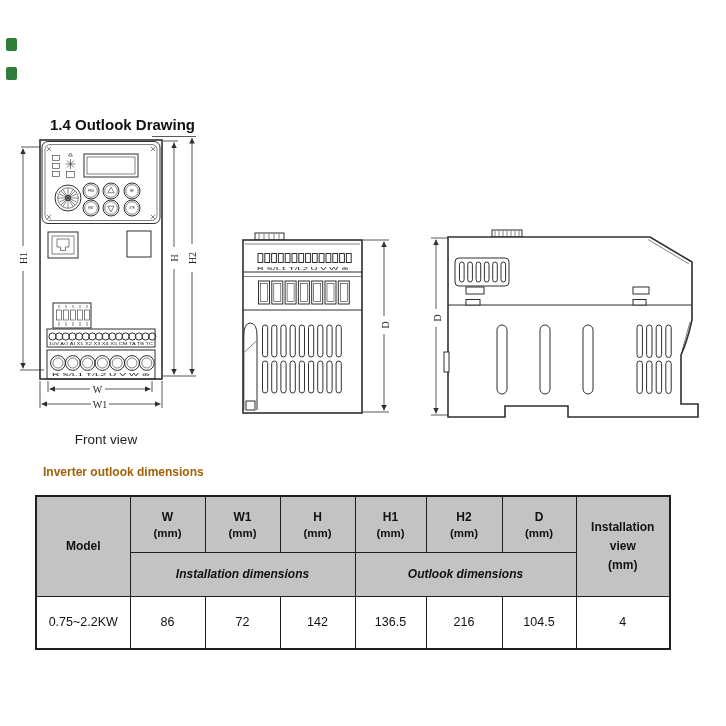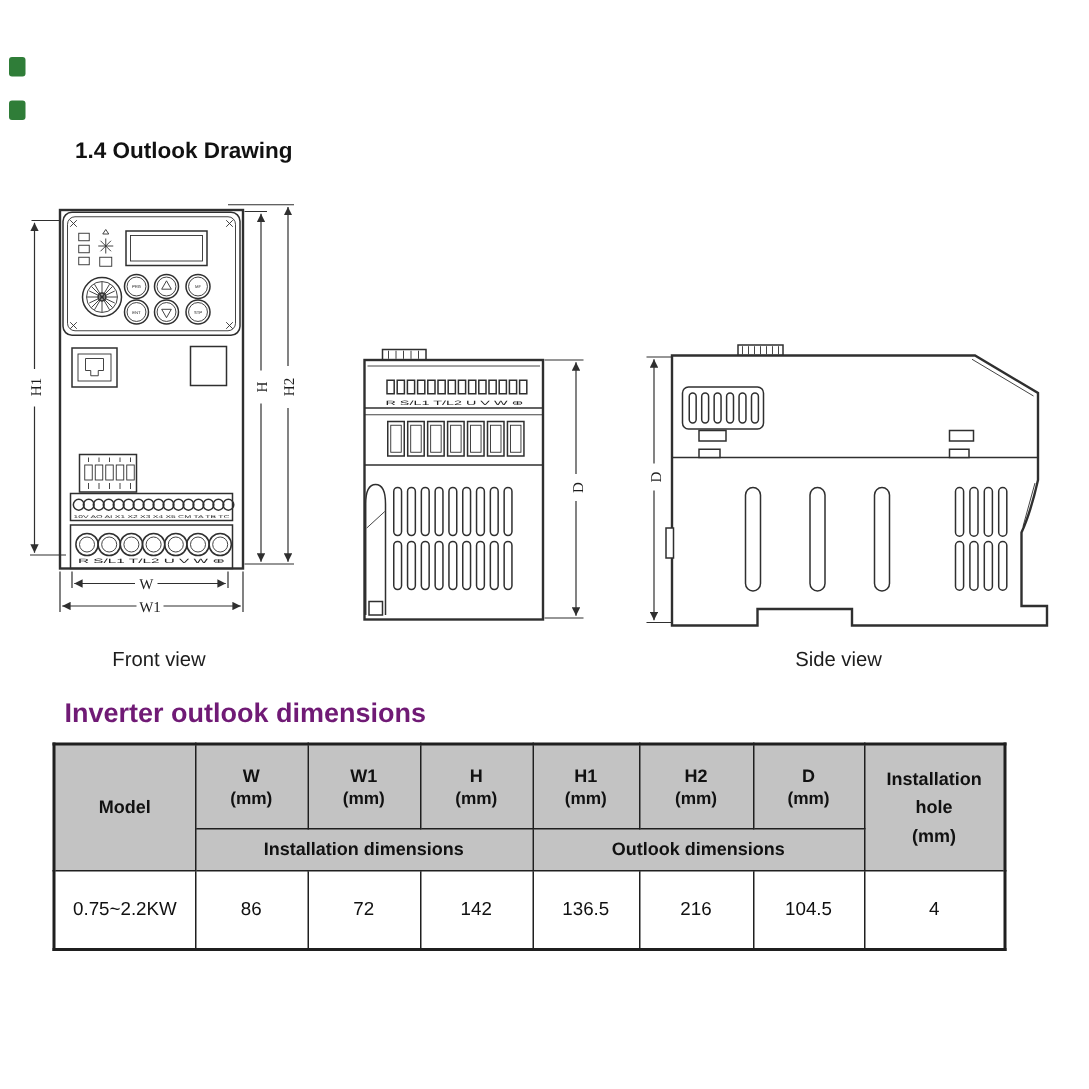--- a/index.html
+++ b/index.html
@@ -1,40 +1,40 @@
 <!DOCTYPE html>
 <html><head>
 <meta charset="utf-8">
 <style>
   html,body{margin:0;padding:0;background:#fff;}
   #page{position:relative;width:726px;height:726px;background:#ffffff;overflow:hidden;
         font-family:"Liberation Sans",sans-serif;color:#1a1a1a;}
   .mark{position:absolute;width:11px;height:13px;border-radius:2px;}
-  .sec-title{position:absolute;left:50px;top:92px;font-size:15px;font-weight:bold;color:#111;}
-  .tbl-title{position:absolute;left:43px;top:465px;font-size:18px;font-weight:bold;color:#701a75;}
+  .sec-title{position:absolute;left:50px;top:116px;font-size:15px;font-weight:bold;color:#111;}
+  .tbl-title{position:absolute;left:43px;top:465px;font-size:12px;font-weight:bold;color:#a16207;}
   .caption{position:absolute;top:432px;width:150px;text-align:center;font-size:13.5px;color:#1d1d1d;}
   svg{position:absolute;overflow:visible;}
   .ln  {stroke:#2f2f2f;stroke-width:1;fill:none;}
   .ln2 {stroke:#2f2f2f;stroke-width:1.6;fill:#fff;}
   .lnf {stroke:#2f2f2f;stroke-width:1;fill:#fff;}
   .thin{stroke:#2f2f2f;stroke-width:0.6;fill:none;}
   .dim {stroke:#2f2f2f;stroke-width:0.8;fill:none;}
   .dimlbl{font-family:"Liberation Serif",serif;font-size:10px;fill:#1d1d1d;}
   .tinylbl{font-family:"Liberation Sans",sans-serif;fill:#222;}
   .btnlbl{font-family:"Liberation Sans",sans-serif;font-size:2.8px;fill:#222;text-anchor:middle;}
   .wbg{fill:#fff;stroke:none;}
   
   table.dims{position:absolute;left:35px;top:495px;width:634px;border-collapse:collapse;
              table-layout:fixed;font-family:"Liberation Sans",sans-serif;}
   table.dims th, table.dims td{border:1.2px solid #1f1f1f;text-align:center;vertical-align:middle;padding:0;}
   table.dims{border:2px solid #1f1f1f;}
   table.dims th{background:#c3c3c3;font-size:12px;font-weight:bold;color:#111;}
   table.dims td{background:#fff;font-size:12.5px;font-weight:normal;color:#111;}
   .hd-unit{font-size:11.5px;margin-top:3px;}
-  tr.h1row{height:56px;} tr.h2row{height:28px;} tr.drow{height:53px;}
+  tr.h1row{height:56px;} tr.h2row{height:44px;font-style:italic;} tr.drow{height:53px;}
   .holecell div{line-height:1.55;}
 </style>
 </head>
 <body>
 
 <div id="page">
 
   <div class="mark" style="left:6px;top:38px;background:#2f7d38;"></div>
   <div class="mark" style="left:6px;top:67px;background:#2f7d38;"></div>
 
@@ -310,21 +310,20 @@
 
     <g>
       <path class="dim" d="M448,238 L431,238 M448,415 L431,415"></path>
       <line x1="436" y1="239.5" x2="436" y2="413.5" class="dim" marker-start="url(#arr)" marker-end="url(#arr)"></line>
       <rect x="430" y="309" width="11" height="18" class="wbg"></rect>
       <text transform="translate(440.5,318) rotate(-90)" text-anchor="middle" class="dimlbl">D</text>
     </g>
   </svg>
 
   <div class="caption" style="left:31px;">Front view</div>
-  <div class="caption" style="left:484px;">Side view</div>
 
   <table class="dims">
     <colgroup>
       <col style="width:94px">
         <col style="width:75px">
         <col style="width:75px">
         <col style="width:75px">
       <col style="width:71px">
         <col style="width:76px">
         <col style="width:74px">
@@ -352,21 +351,21 @@
       <th>
         <div>H2</div>
         <div class="hd-unit">(mm)</div>
       </th>
       <th>
         <div>D</div>
         <div class="hd-unit">(mm)</div>
       </th>
       <th rowspan="2" class="holecell">
         <div>Installation</div>
-        <div>hole</div>
+        <div>view</div>
         <div>(mm)</div>
       </th>
     </tr>
     <tr class="h2row">
       <th colspan="3">Installation dimensions</th>
       <th colspan="3">Outlook dimensions</th>
     </tr>
     <tr class="drow">
       <td>0.75~2.2KW</td>
       <td>86</td>

